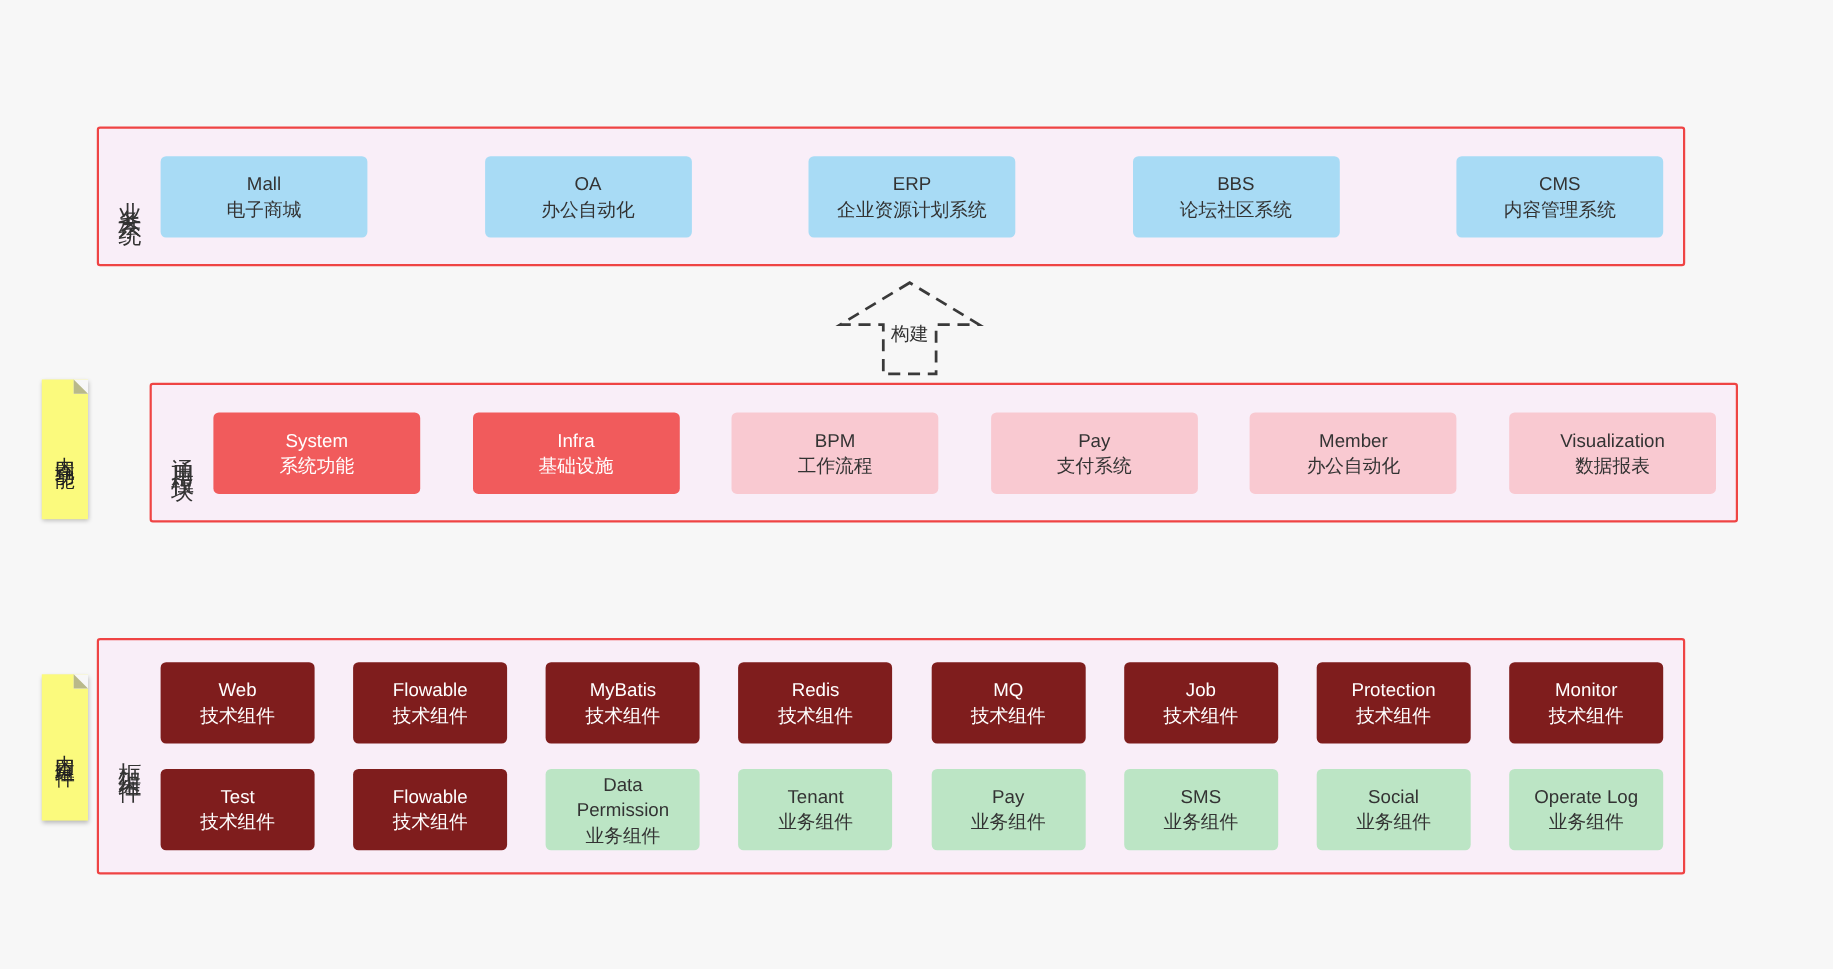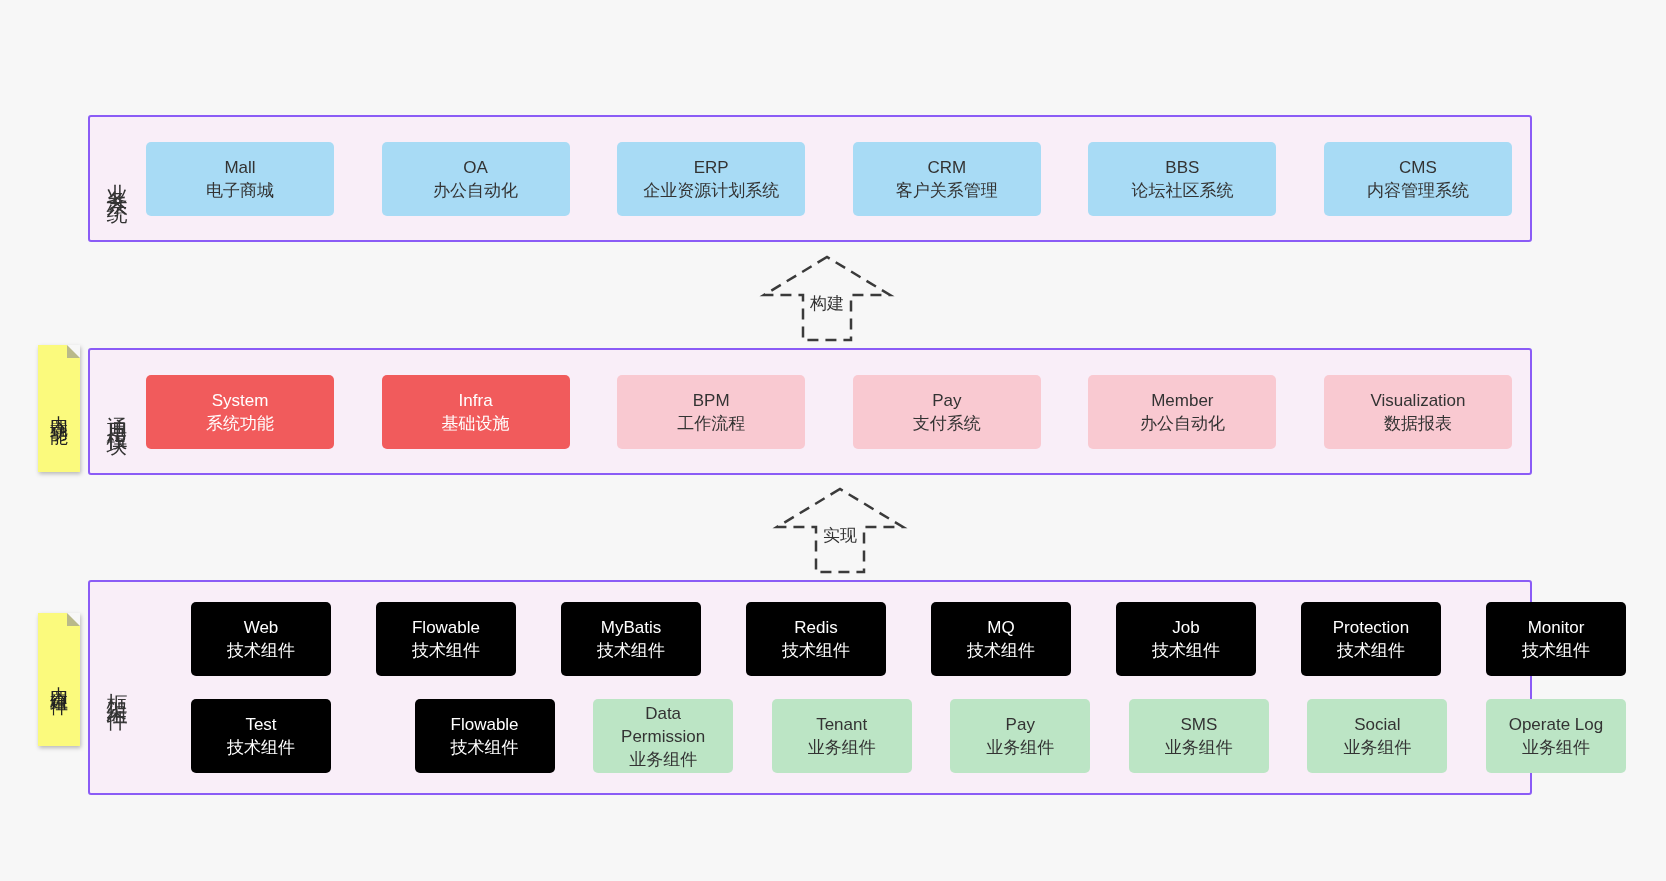--- a/index.html
+++ b/index.html
@@ -10,26 +10,26 @@
     color:#333;
     position:relative;
     overflow:hidden;
   }
   .stage { position:absolute; inset:0; }
 
   
   .layer {
     position:absolute; left:88px; width:1444px;
     background:#f9eef8;
-    border:2px solid #8b5cf6;
+    border:2px solid #ef4444;
     border-radius:3px;
     display:flex;
   }
   .layer-1 { top:115px; height:127px; }
-  .layer-2 { top:348px; height:127px; }
+  .layer-2 { top:348px; height:127px;margin-left:48px; }
   .layer-3 { top:580px; height:215px; }
 
   .side-label { width:54px; display:flex; align-items:center; justify-content:center; flex:0 0 54px; }
   .side-label span {
     writing-mode:vertical-rl; text-orientation:upright;
     font-size:21px; letter-spacing:6px; color:#333;
   }
 
   .rows {
     flex:1; display:flex; flex-direction:column;
@@ -45,21 +45,21 @@
     align-items:center; justify-content:center;
     text-align:center; font-size:17px; line-height:23px;
     padding:0 8px;
   }
   .layer-1 .box, .layer-2 .box { width:188px; }
   .layer-3 .box { width:140px; }
 
   .blue        { background:#a8dbf5; color:#333; }
   .red         { background:#f15b5c; color:#fff; }
   .pink        { background:#f9c9d1; color:#333; }
-  .green-dark  { background:#000000; color:#fff;margin-left:45px; }
+  .green-dark  { background:#7f1d1d; color:#fff; }
   .green-light { background:#bce5c5; color:#333; }
 
   
   .sticky {
     position:absolute; left:38px; width:42px;
     background:#fbfa7d;
     box-shadow:1px 2px 4px rgba(0,0,0,.25);
     display:flex; align-items:center; justify-content:center;
   }
   .sticky-1 { top:345px; height:127px; }
@@ -102,24 +102,20 @@
           </div>
           <div class="box blue">
             <div class="box-title">OA</div>
             <div class="box-subtitle">办公自动化</div>
           </div>
           <div class="box blue">
             <div class="box-title">ERP</div>
             <div class="box-subtitle">企业资源计划系统</div>
           </div>
           <div class="box blue">
-            <div class="box-title">CRM</div>
-            <div class="box-subtitle">客户关系管理</div>
-          </div>
-          <div class="box blue">
             <div class="box-title">BBS</div>
             <div class="box-subtitle">论坛社区系统</div>
           </div>
           <div class="box blue">
             <div class="box-title">CMS</div>
             <div class="box-subtitle">内容管理系统</div>
           </div>
         </div>
     </div>
   </section>
@@ -158,26 +154,20 @@
             <div class="box-subtitle">办公自动化</div>
           </div>
           <div class="box pink">
             <div class="box-title">Visualization</div>
             <div class="box-subtitle">数据报表</div>
           </div>
         </div>
     </div>
   </section>
 
-  <div class="arrow arrow-2">
-    <svg viewBox="0 0 136 90" width="136" height="90">
-      <path d="M68 3 L5 41 L44 41 L44 86 L92 86 L92 41 L131 41 Z" fill="none" stroke="#3a3a3a" stroke-width="2.5" stroke-dasharray="11 7"></path>
-    </svg>
-    <span class="arrow-label">实现</span>
-  </div>
 
   <section class="layer layer-3">
     <div class="side-label">
       <span>框架组件</span>
     </div>
     <div class="rows">
       <div class="row">
           <div class="box green-dark">
             <div class="box-title">Web</div>
             <div class="box-subtitle">技术组件</div>

